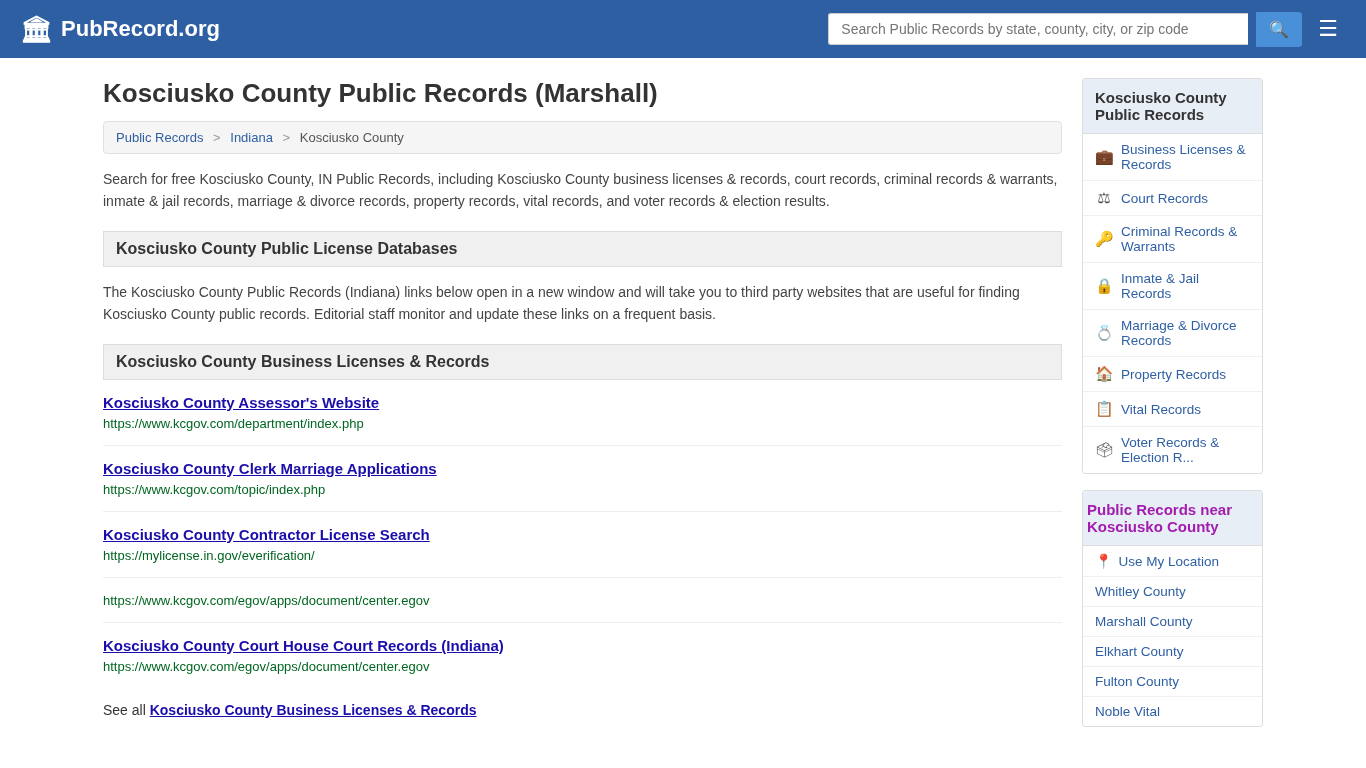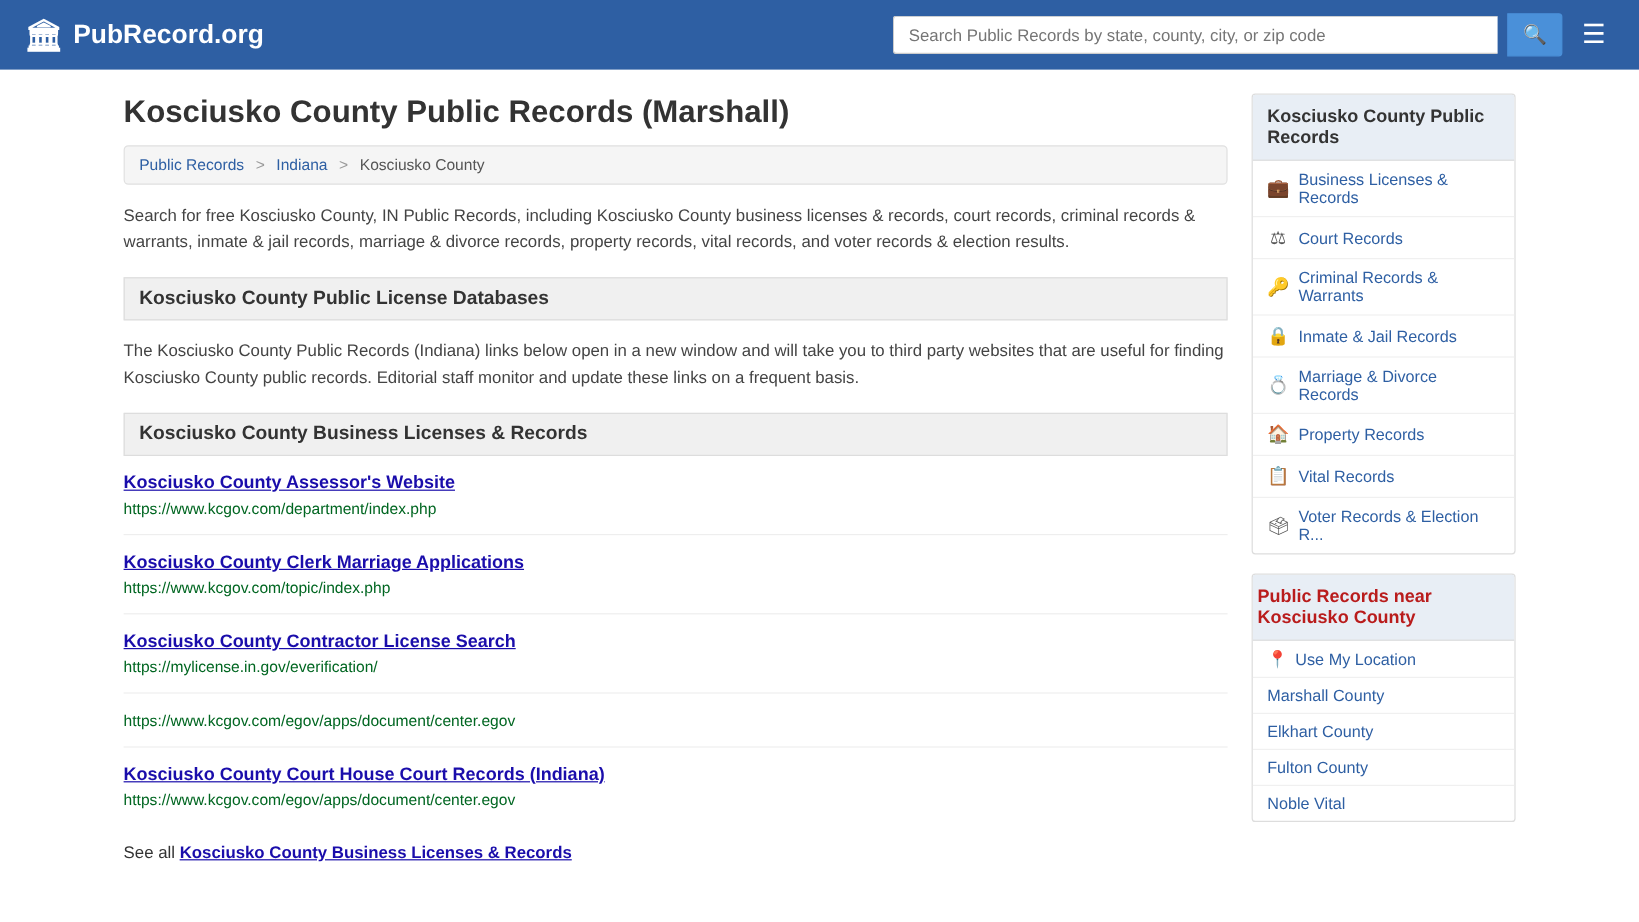--- a/index.html
+++ b/index.html
@@ -25,21 +25,21 @@
     }
     #logo-icon {
       font-size: 26px;
     }
     #search-area {
       display: flex;
       align-items: center;
       gap: 8px;
     }
     #search-input {
-      width: 504px;
+      width: 420px;
       padding: 7px 12px;
       border: 1px solid #ccc;
       border-radius: 3px 0 0 3px;
       font-size: 14px;
       outline: none;
       border-right: none;
     }
     #search-btn {
       background: #4a90d9;
       border: 1px solid #4a90d9;
@@ -64,21 +64,21 @@
       margin: 0 auto;
       padding: 20px 20px 0 20px;
       display: flex;
       gap: 20px;
     }
     #left-column {
       flex: 1;
       min-width: 0;
     }
     #right-column {
-      width: 220px;
+      width: 181px;
       flex-shrink: 0;
     }
 
     
     #page-title {
       font-size: 26px;
       font-weight: bold;
       color: #333;
       margin-bottom: 12px;
     }
@@ -195,21 +195,21 @@
       text-align: center;
       flex-shrink: 0;
     }
 
     
     .nearby-header {
       background: #e8eef5;
       padding: 10px 4px;
       font-size: 15px;
       font-weight: bold;
-      color: #b91c1c;
+      color: #a21caf;
       border-bottom: 1px solid #ddd;
     }
     .nearby-item {
       padding: 7px 12px;
       border-bottom: 1px solid #f0f0f0;
       font-size: 13.5px;
       color: #2e5fa3;
       cursor: pointer;
       display: flex;
       align-items: center;
@@ -327,20 +327,23 @@
         </div>
     </div>
 
     <div class="sidebar-box">
       <div class="nearby-header">Public Records near Kosciusko County</div>
       <div class="nearby-item">
         <span class="location-dot">📍</span>
         <span>Use My Location</span>
       </div>
       <div id="nearby-counties-list">
+      <div class="nearby-item">
+            <span>Whitley County</span>
+          </div>
           <div class="nearby-item">
             <span>Marshall County</span>
           </div>
           <div class="nearby-item">
             <span>Elkhart County</span>
           </div>
           <div class="nearby-item">
             <span>Fulton County</span>
           </div>
           <div class="nearby-item">

